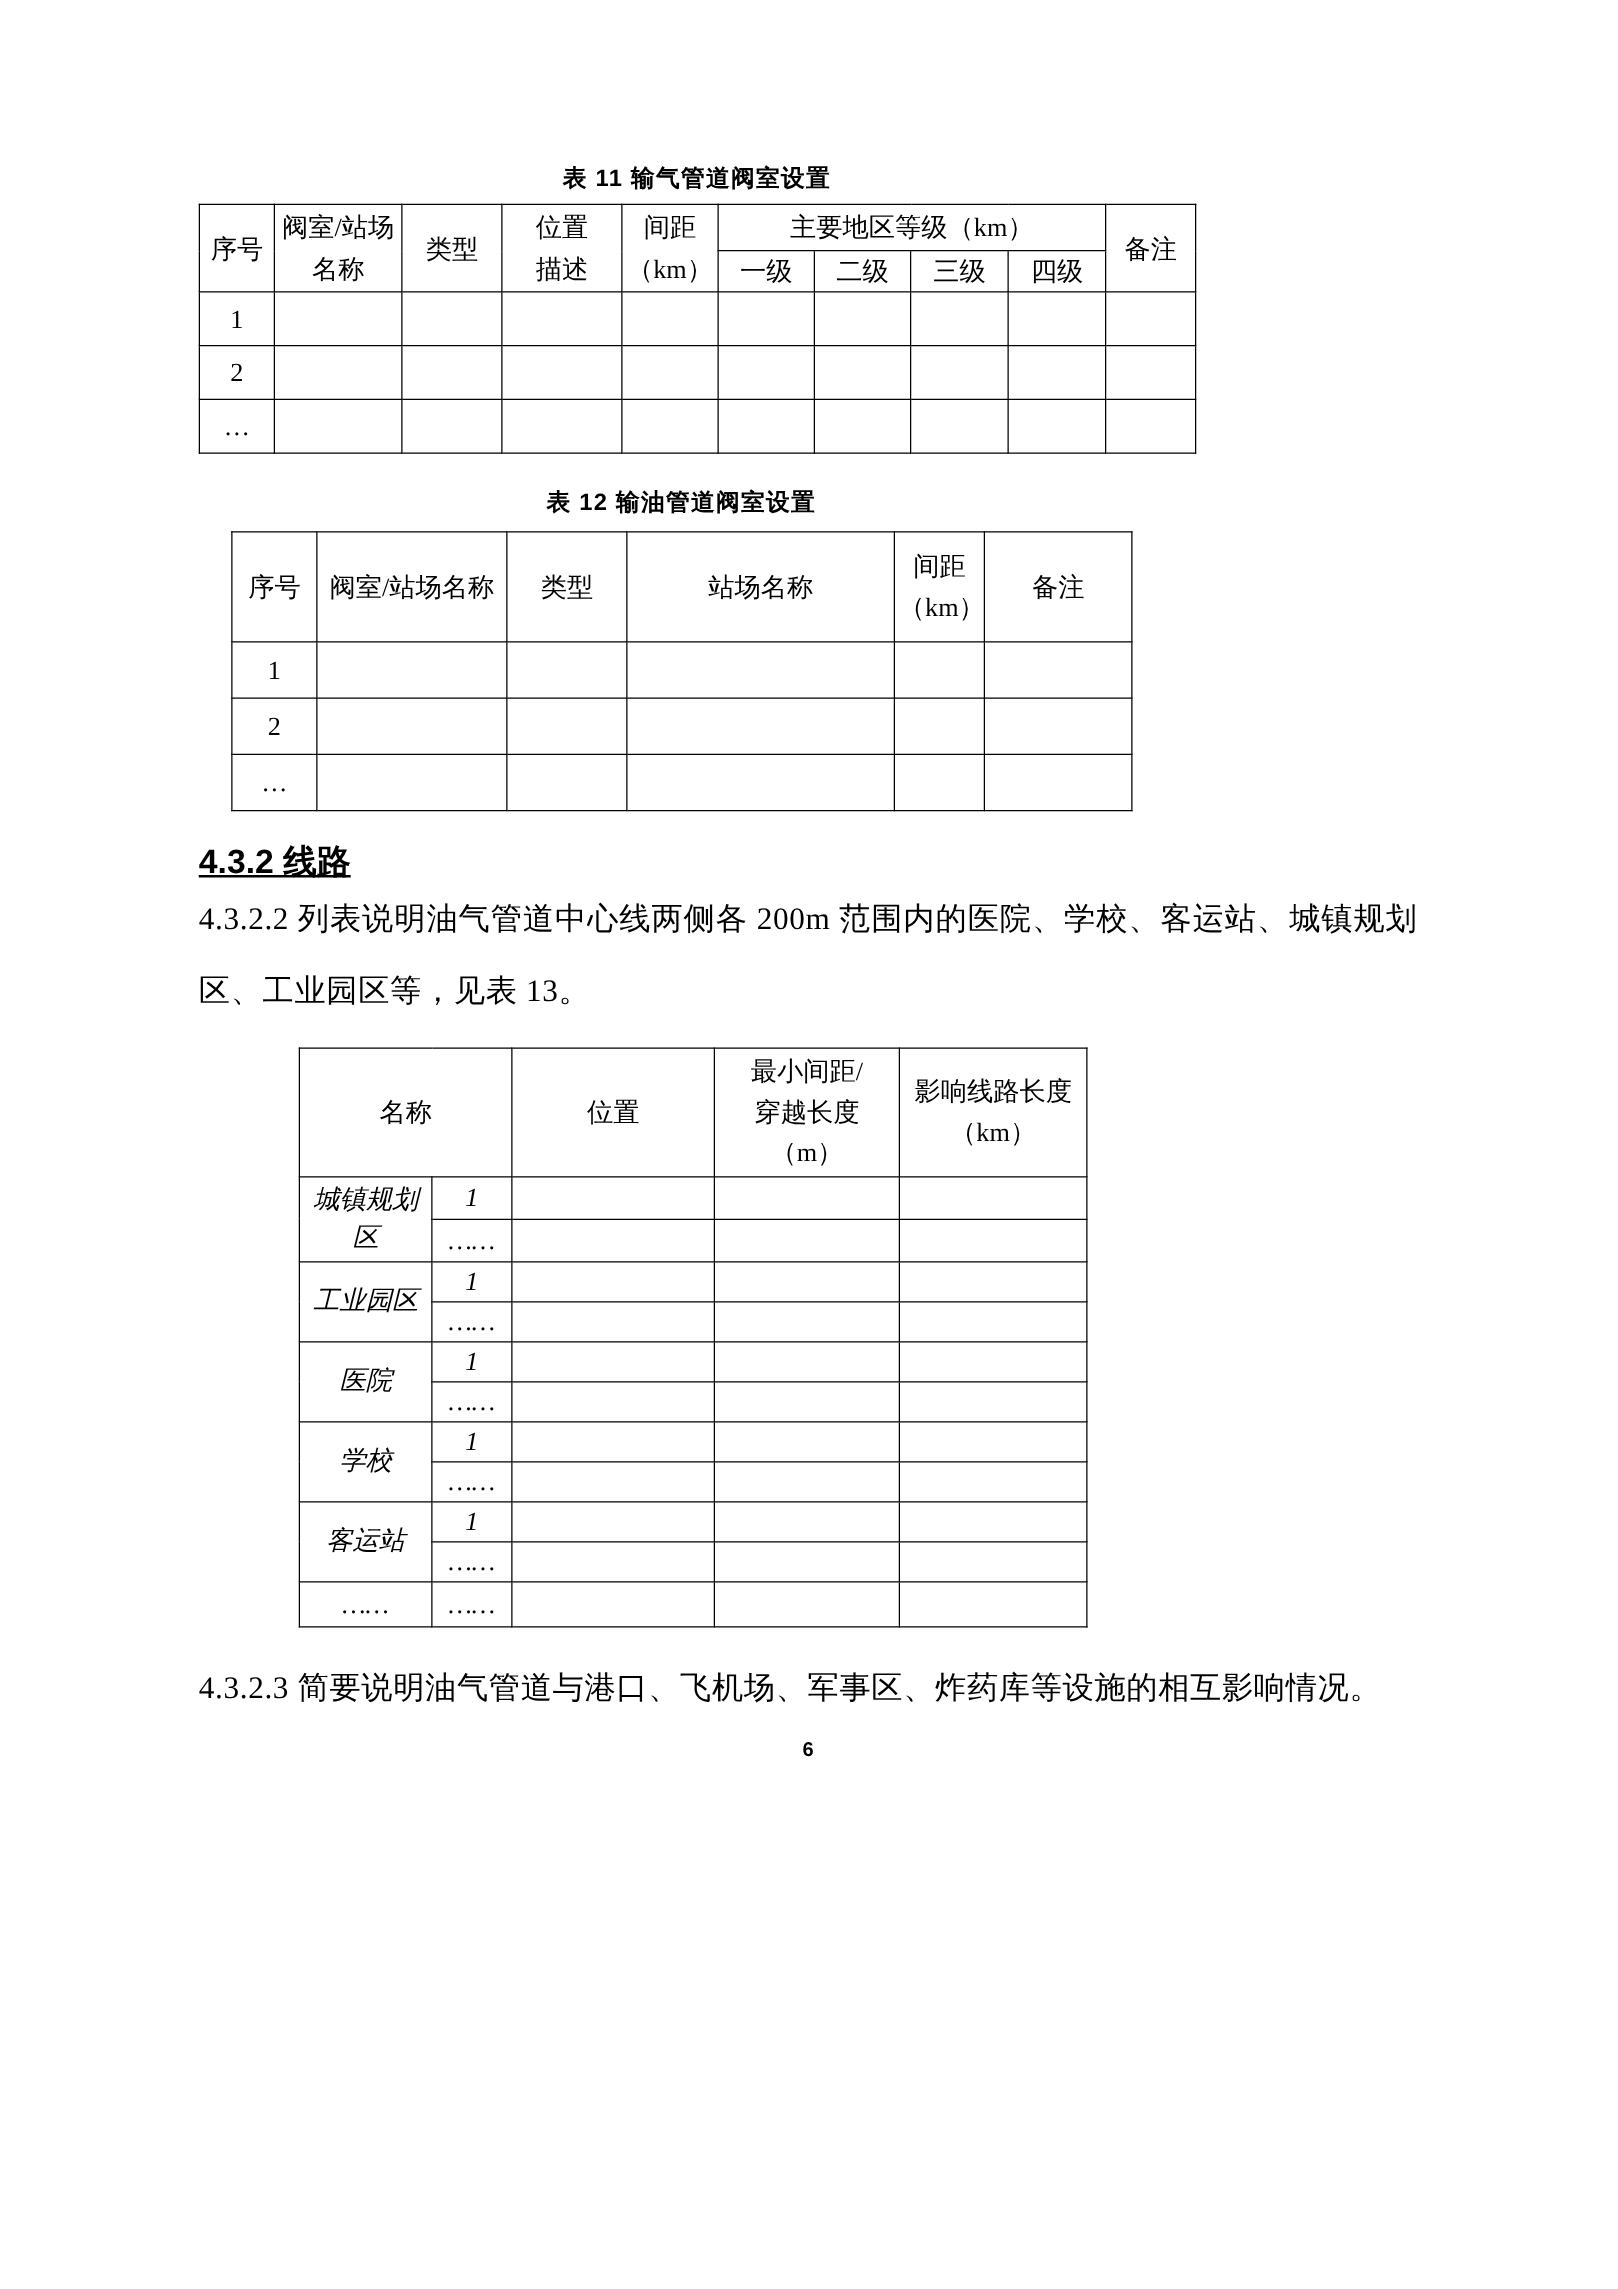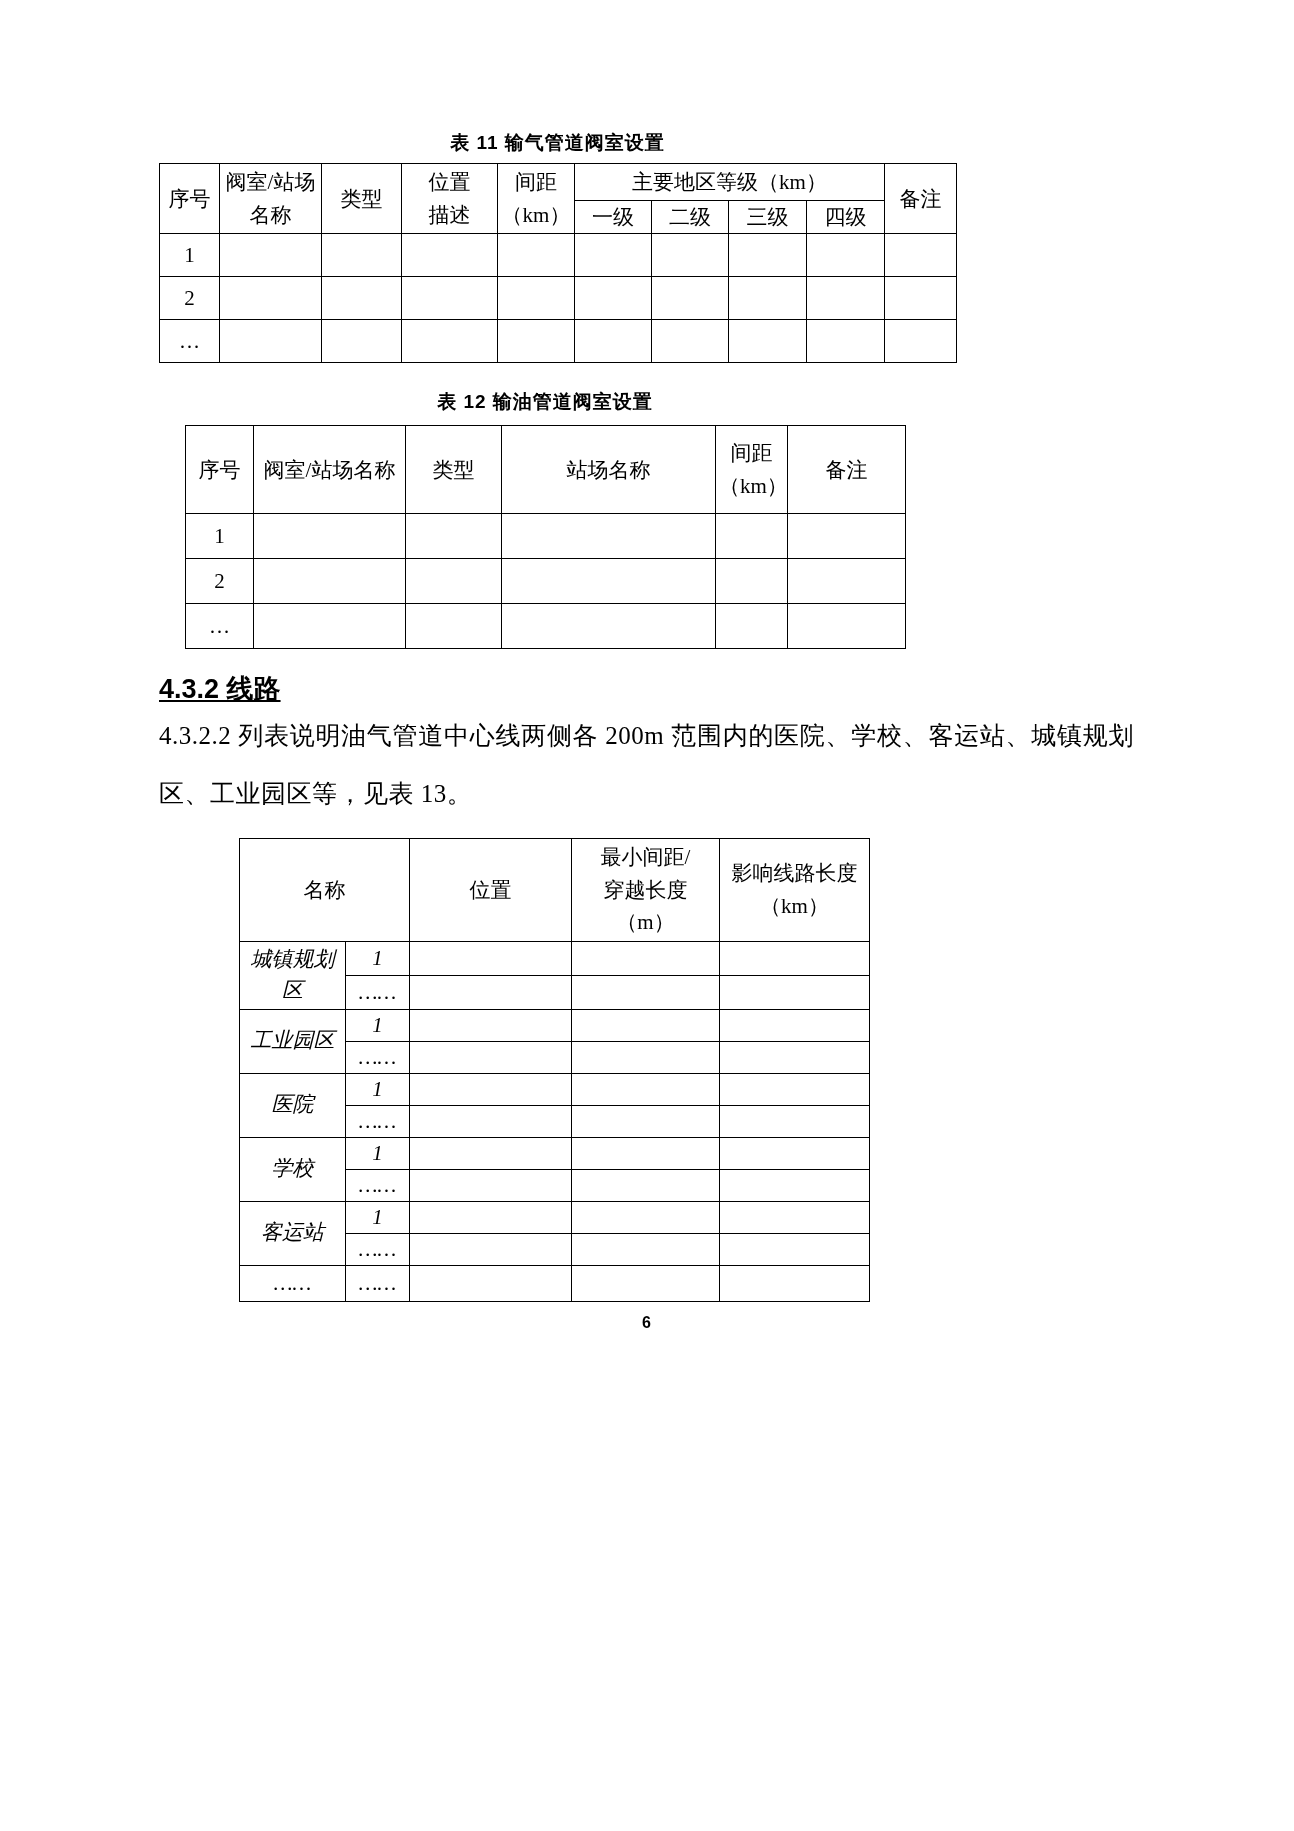--- a/index.html
+++ b/index.html
@@ -291,16 +291,17 @@
           <td class="grp">……</td>
           <td>……</td>
           <td></td>
             <td></td>
             <td></td>
         </tr>
       </tbody>
     </table>
   </div>
 
+  <div class="para first" style="margin-top:20px;">4.3.2.3 简要说明油气管道与港口、飞机场、军事区、炸药库等设施的相互影响情况。</div>
 
   <div class="page-num">6</div>
 
 </div>
 
 </body></html>

